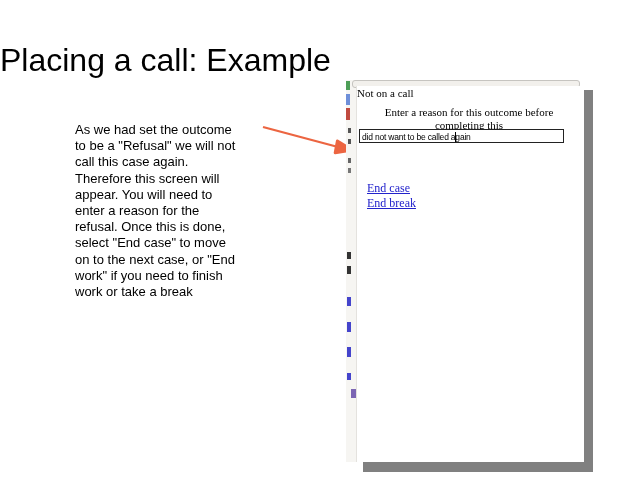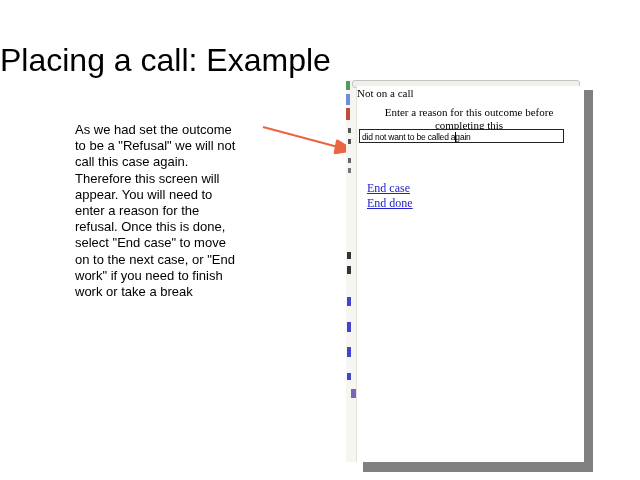--- a/index.html
+++ b/index.html
@@ -165,14 +165,14 @@
 <div class="shadow-right"></div>
 <div class="shadow-bottom"></div>
 
 <div class="shot-panel">
   <div class="shot-heading">Not on a call</div>
   <div class="shot-prompt">Enter a reason for this outcome before completing this
 case:</div>
   <input class="shot-input" type="text" value="did not want to be called again" style="">
   <div class="text-caret"></div>
   <a class="shot-link link-endcase">End case</a>
-  <a class="shot-link link-endwork">End done</a>
+  <a class="shot-link link-endwork">End break</a>
 </div>
 
 </body></html>

